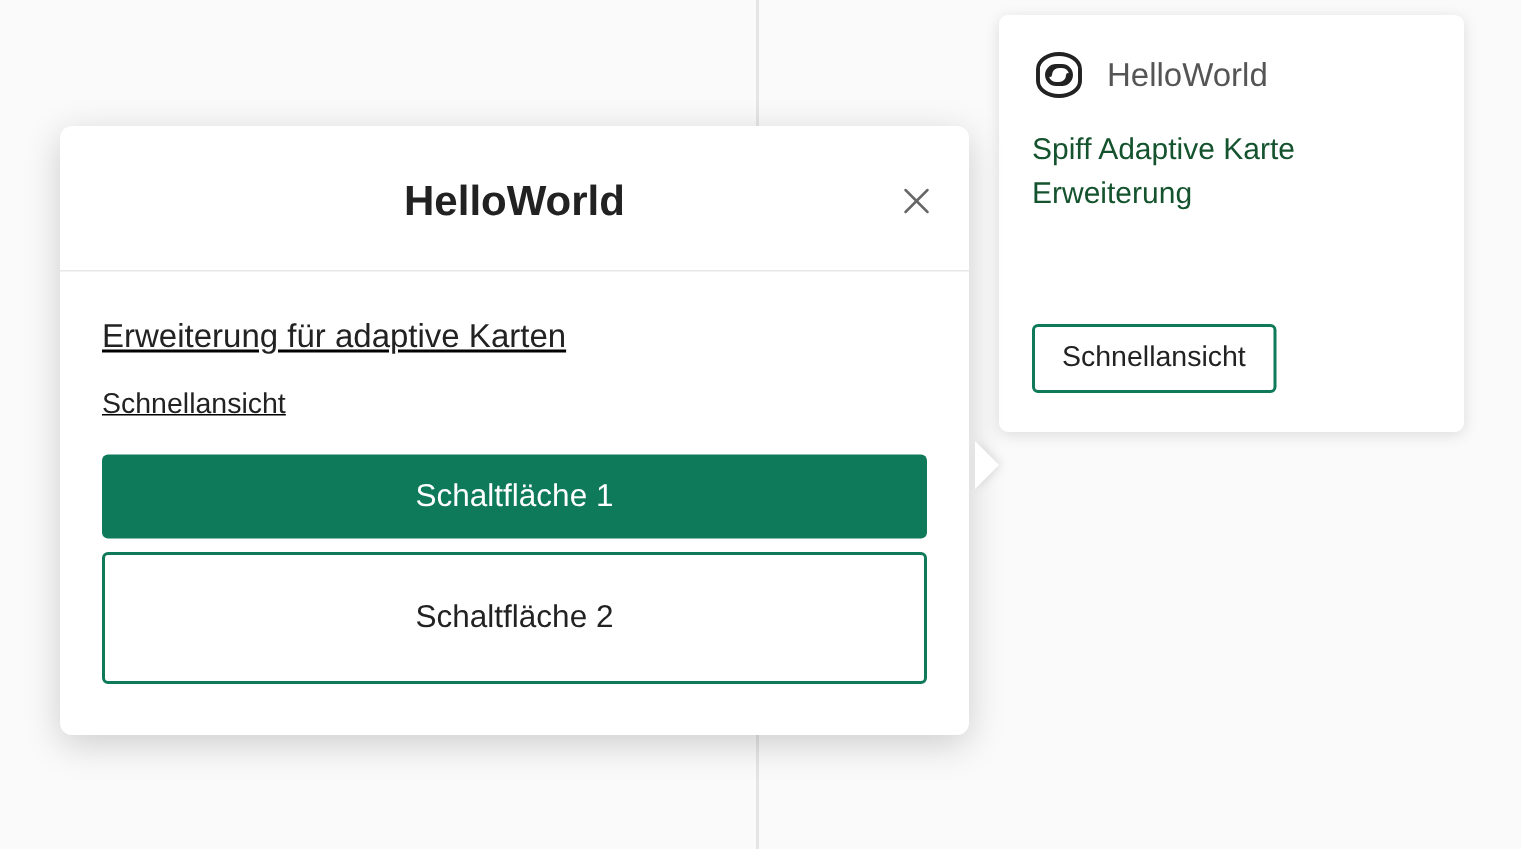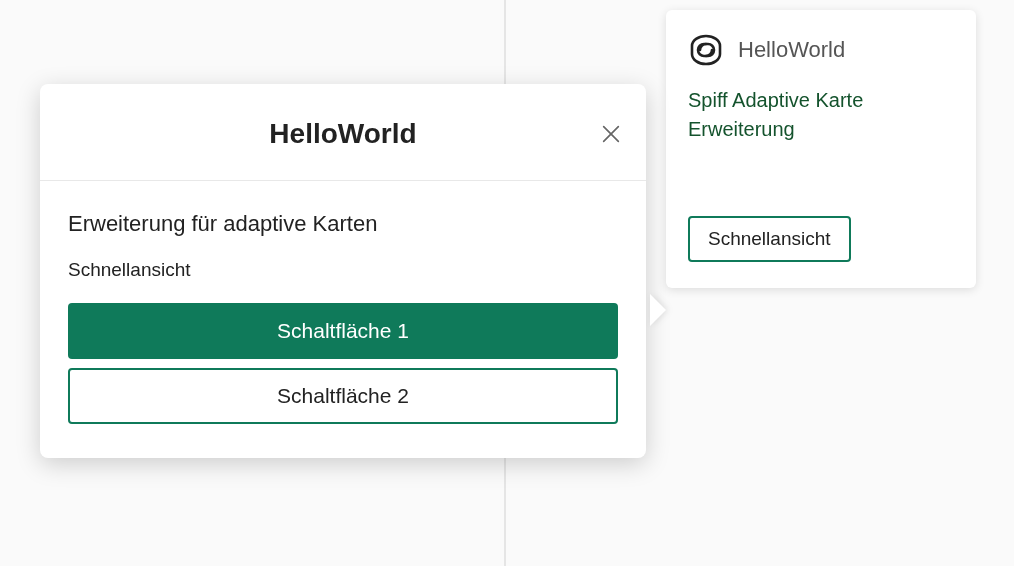--- a/index.html
+++ b/index.html
@@ -93,20 +93,21 @@
       top: 38px;
       width: 26px;
       height: 26px;
       cursor: pointer;
       background: none;
       border: none;
       color: #666;
     }
     .modal-body {
       padding: 30px 28px 34px 28px;
+      text-decoration: underline;
     }
     .modal-heading {
       font-size: 22px;
       color: #222;
       margin-bottom: 22px;
     }
     .modal-sub {
       font-size: 19px;
       color: #222;
       margin-bottom: 22px;
@@ -122,21 +123,21 @@
       cursor: pointer;
       margin-bottom: 9px;
       font-family: inherit;
     }
     .btn-secondary {
       width: 100%;
       background: #fff;
       color: #222;
       border: 2px solid #0f7a5a;
       font-size: 21px;
-      padding: 14px 0;
+      padding: 30px 0;
       border-radius: 4px;
       cursor: pointer;
       font-family: inherit;
     }
     .callout-arrow {
       position: absolute;
       left: 646px;
       top: 294px;
       width: 20px;
       height: 32px;

